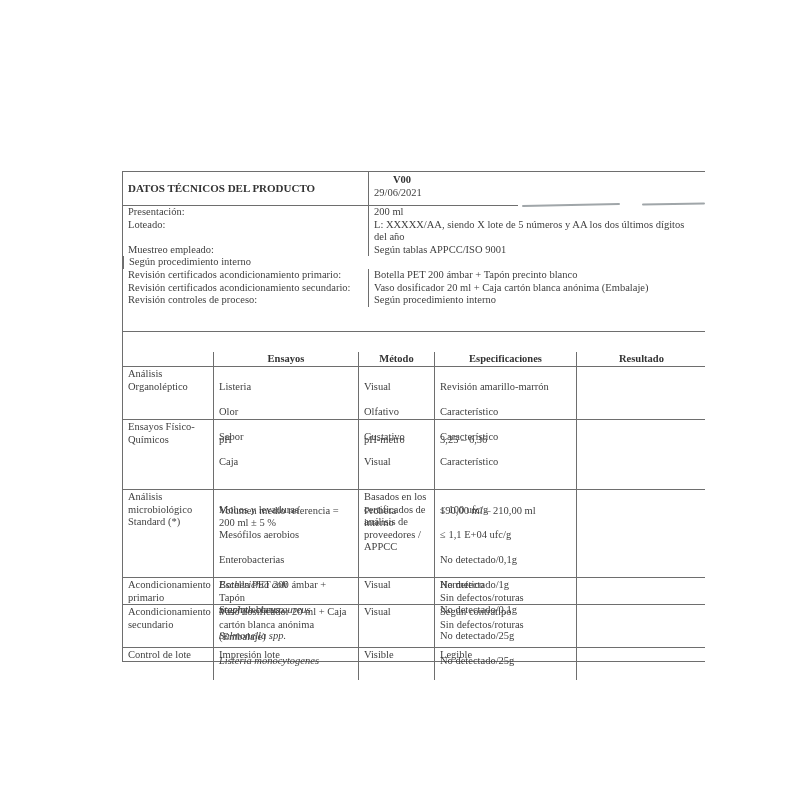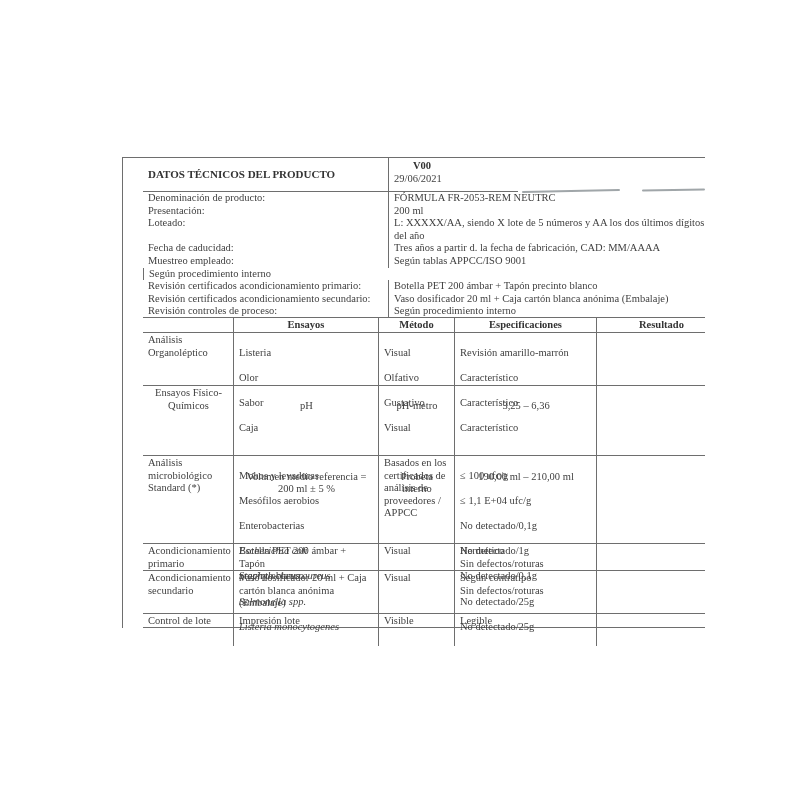--- a/index.html
+++ b/index.html
@@ -10,24 +10,23 @@
   html,body{width:800px;height:800px;background:#ffffff;}
   body{
     font-family:"Liberation Serif","DejaVu Serif",serif;
     color:var(--tc);
     font-size:10.5px;
     line-height:12.6px;
   }
   .page{position:relative;width:800px;height:800px;background:#fff;overflow:hidden;}
 
   .doc-table{
-    position:absolute;left:122px;top:157px;width:583px;
+    position:absolute;left:122px;top:171px;width:583px;
     border-top:1px solid var(--bc);
     border-left:1px solid var(--bc);
-    padding-left:20px;
   }
 
   
   .row-head{
     display:grid;grid-template-columns:245px 338px;
     height:34px;
     border-bottom:1px solid var(--bc);
   }
   .row-head .title-cell{
     display:flex;align-items:center;
@@ -43,25 +42,25 @@
   .info{border-bottom:1px solid var(--bc);height:126px;overflow:hidden;}
   .info-row{display:grid;grid-template-columns:245px 338px;}
   .info-row .lbl{padding:0 5px;}
   .info-row .val{border-left:1px solid var(--bc);padding:0 4px 0 5px;white-space:pre-line;}
 
   
   .t5{display:grid;grid-template-columns:90px 145px 76px 142px 130px;border-bottom:1px solid var(--bc);}
   .t5 > div{padding:1px 4px 0 5px;white-space:pre-line;}
   .t5 > div:not(:first-child){border-left:1px solid var(--bc);}
 
-  .colhead{height:15px;}
+  .colhead{height:15px;margin-top:20px;}
   .colhead > div{font-weight:bold;color:#333;text-align:center;white-space:nowrap;padding:1px 0 0 0;}
 
   .s-org{height:53px;}
-  .s-fq{height:70px;text-align:center;}
+  .s-fq{height:70px;}
   .s-micro{height:88px;}
   .s-ap{height:27px;}
   .s-as{height:43px;}
   .s-lot{height:14px;}
 
   .gap-block{margin-top:46px;}
   .it{font-style:italic;}
 
   
   .whiteout{position:absolute;left:395px;top:28px;width:189px;height:7px;background:#fff;z-index:5;}
@@ -82,35 +81,27 @@
         <div>29/06/2021</div>
       </div>
     </div>
 
     <div class="whiteout"></div>
     <div class="smear smear-a"></div>
     <div class="smear smear-b"></div>
 
     <div class="info">
       <div class="info-row">
-        <div class="lbl">Denominación de producto:</div>
-        <div class="val">FÓRMULA FR-2053-REM NEUTRC</div>
-      </div>
-      <div class="info-row">
         <div class="lbl">Presentación:</div>
         <div class="val">200 ml</div>
       </div>
       <div class="info-row">
         <div class="lbl">Loteado:</div>
         <div class="val">L: XXXXX/AA, siendo X lote de 5 números y AA los dos últimos dígitos
 del año</div>
-      </div>
-      <div class="info-row">
-        <div class="lbl">Fecha de caducidad:</div>
-        <div class="val">Tres años a partir d. la fecha de fabricación, CAD: MM/AAAA</div>
       </div>
       <div class="info-row">
         <div class="lbl">Muestreo empleado:</div>
         <div class="val">Según tablas APPCC/ISO 9001</div>
       </div>
       <div class="info-row">
         <div class="val">Según procedimiento interno</div>
       </div>
       <div class="info-row">
         <div class="lbl">Revisión certificados acondicionamiento primario:</div>

